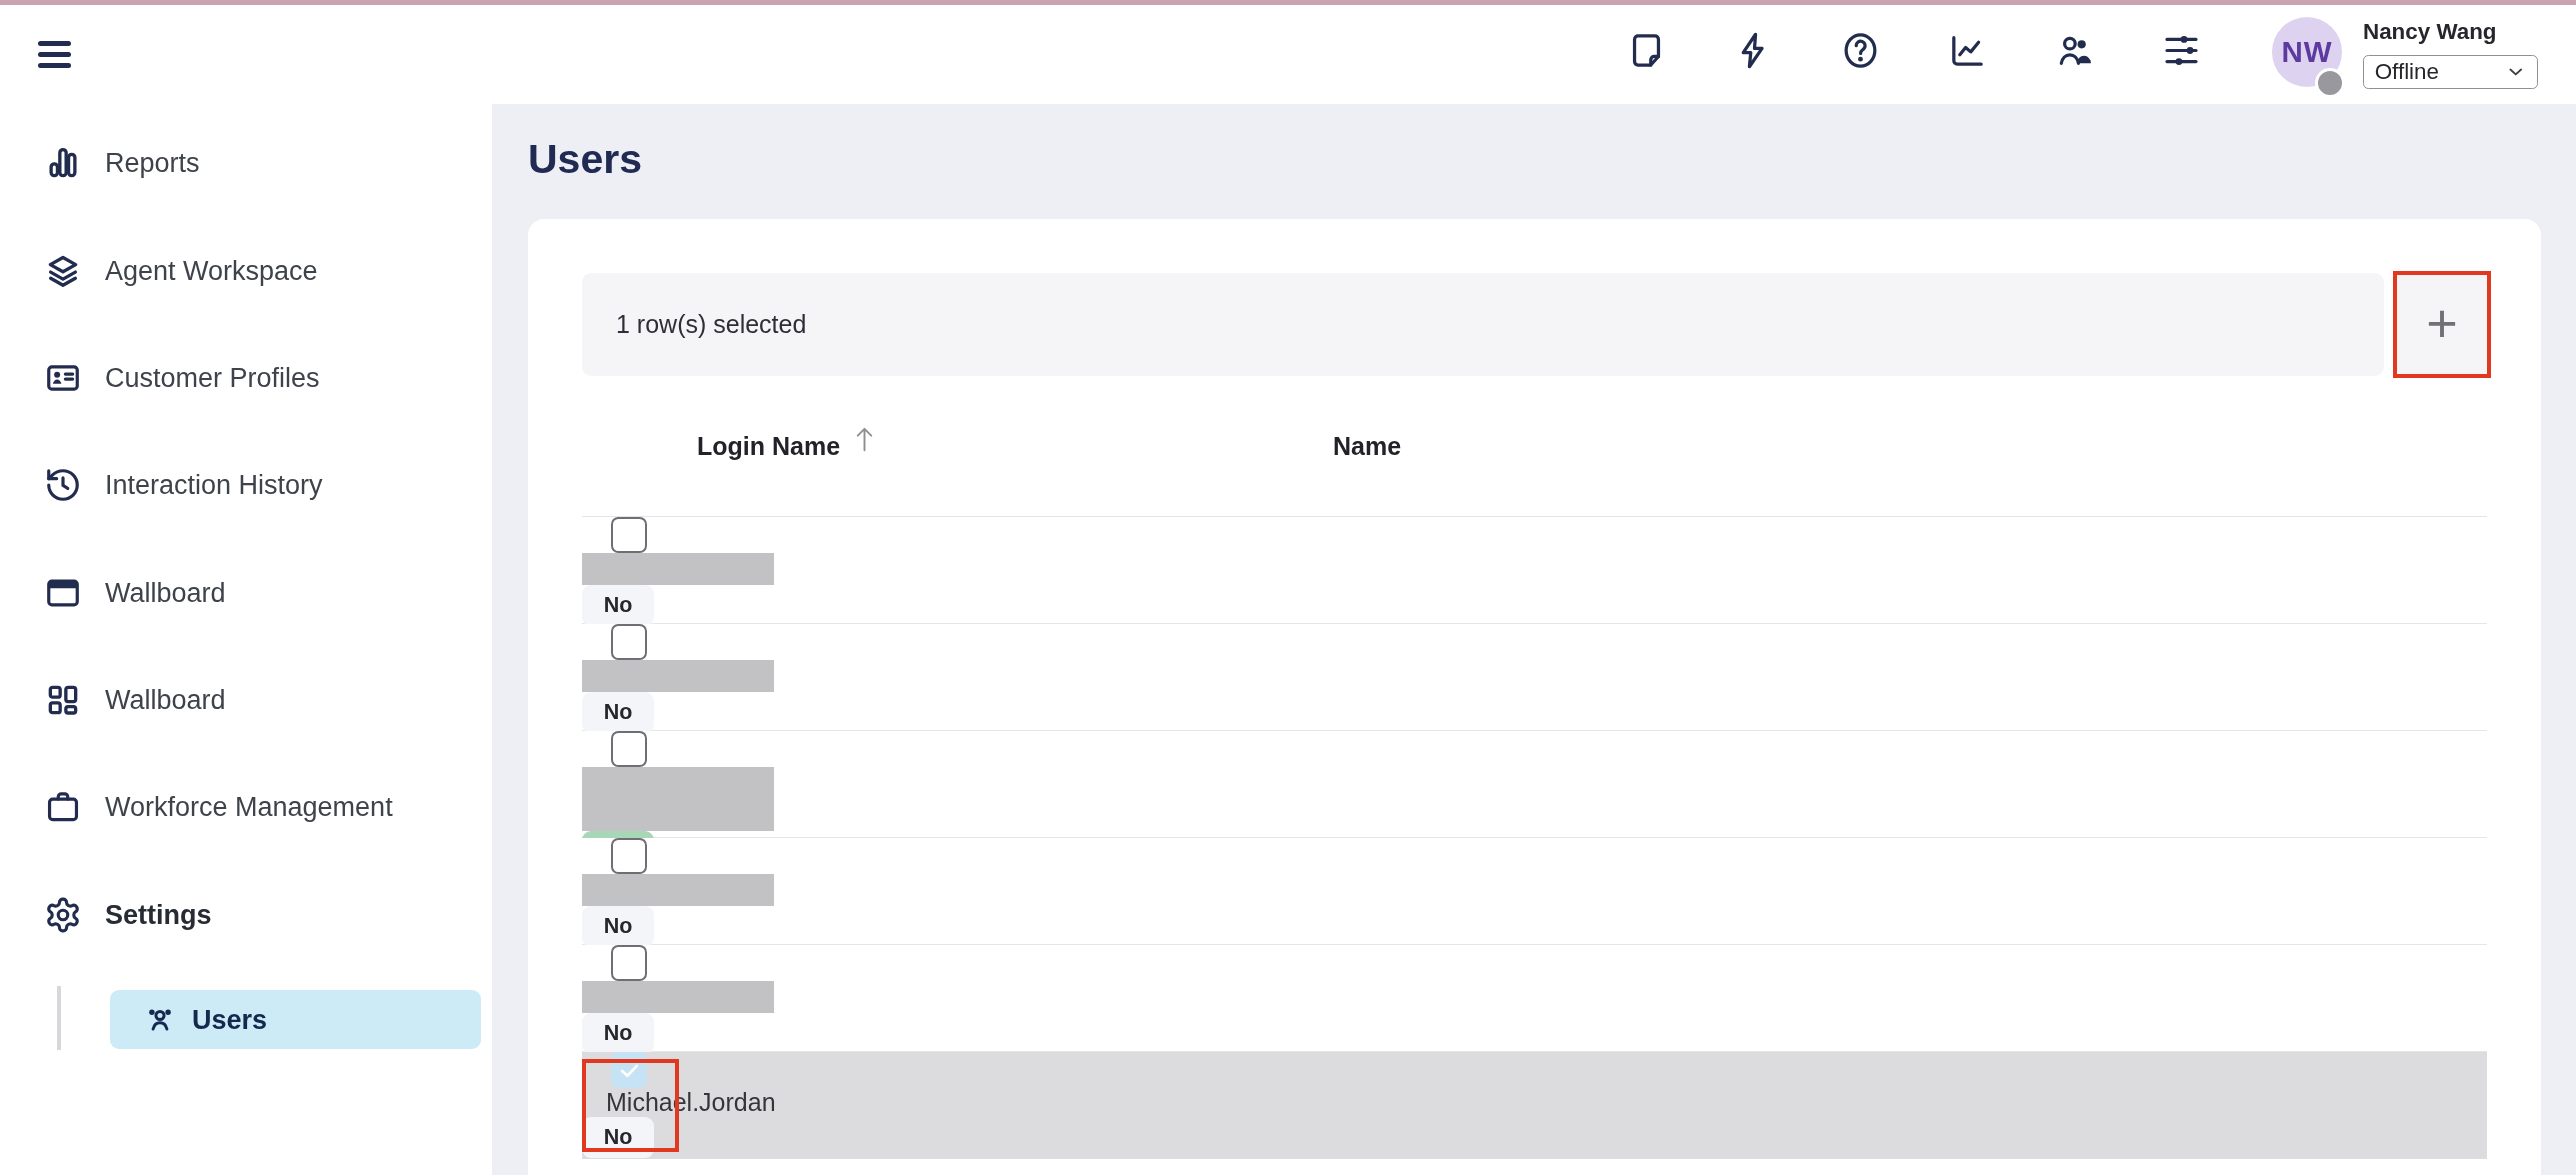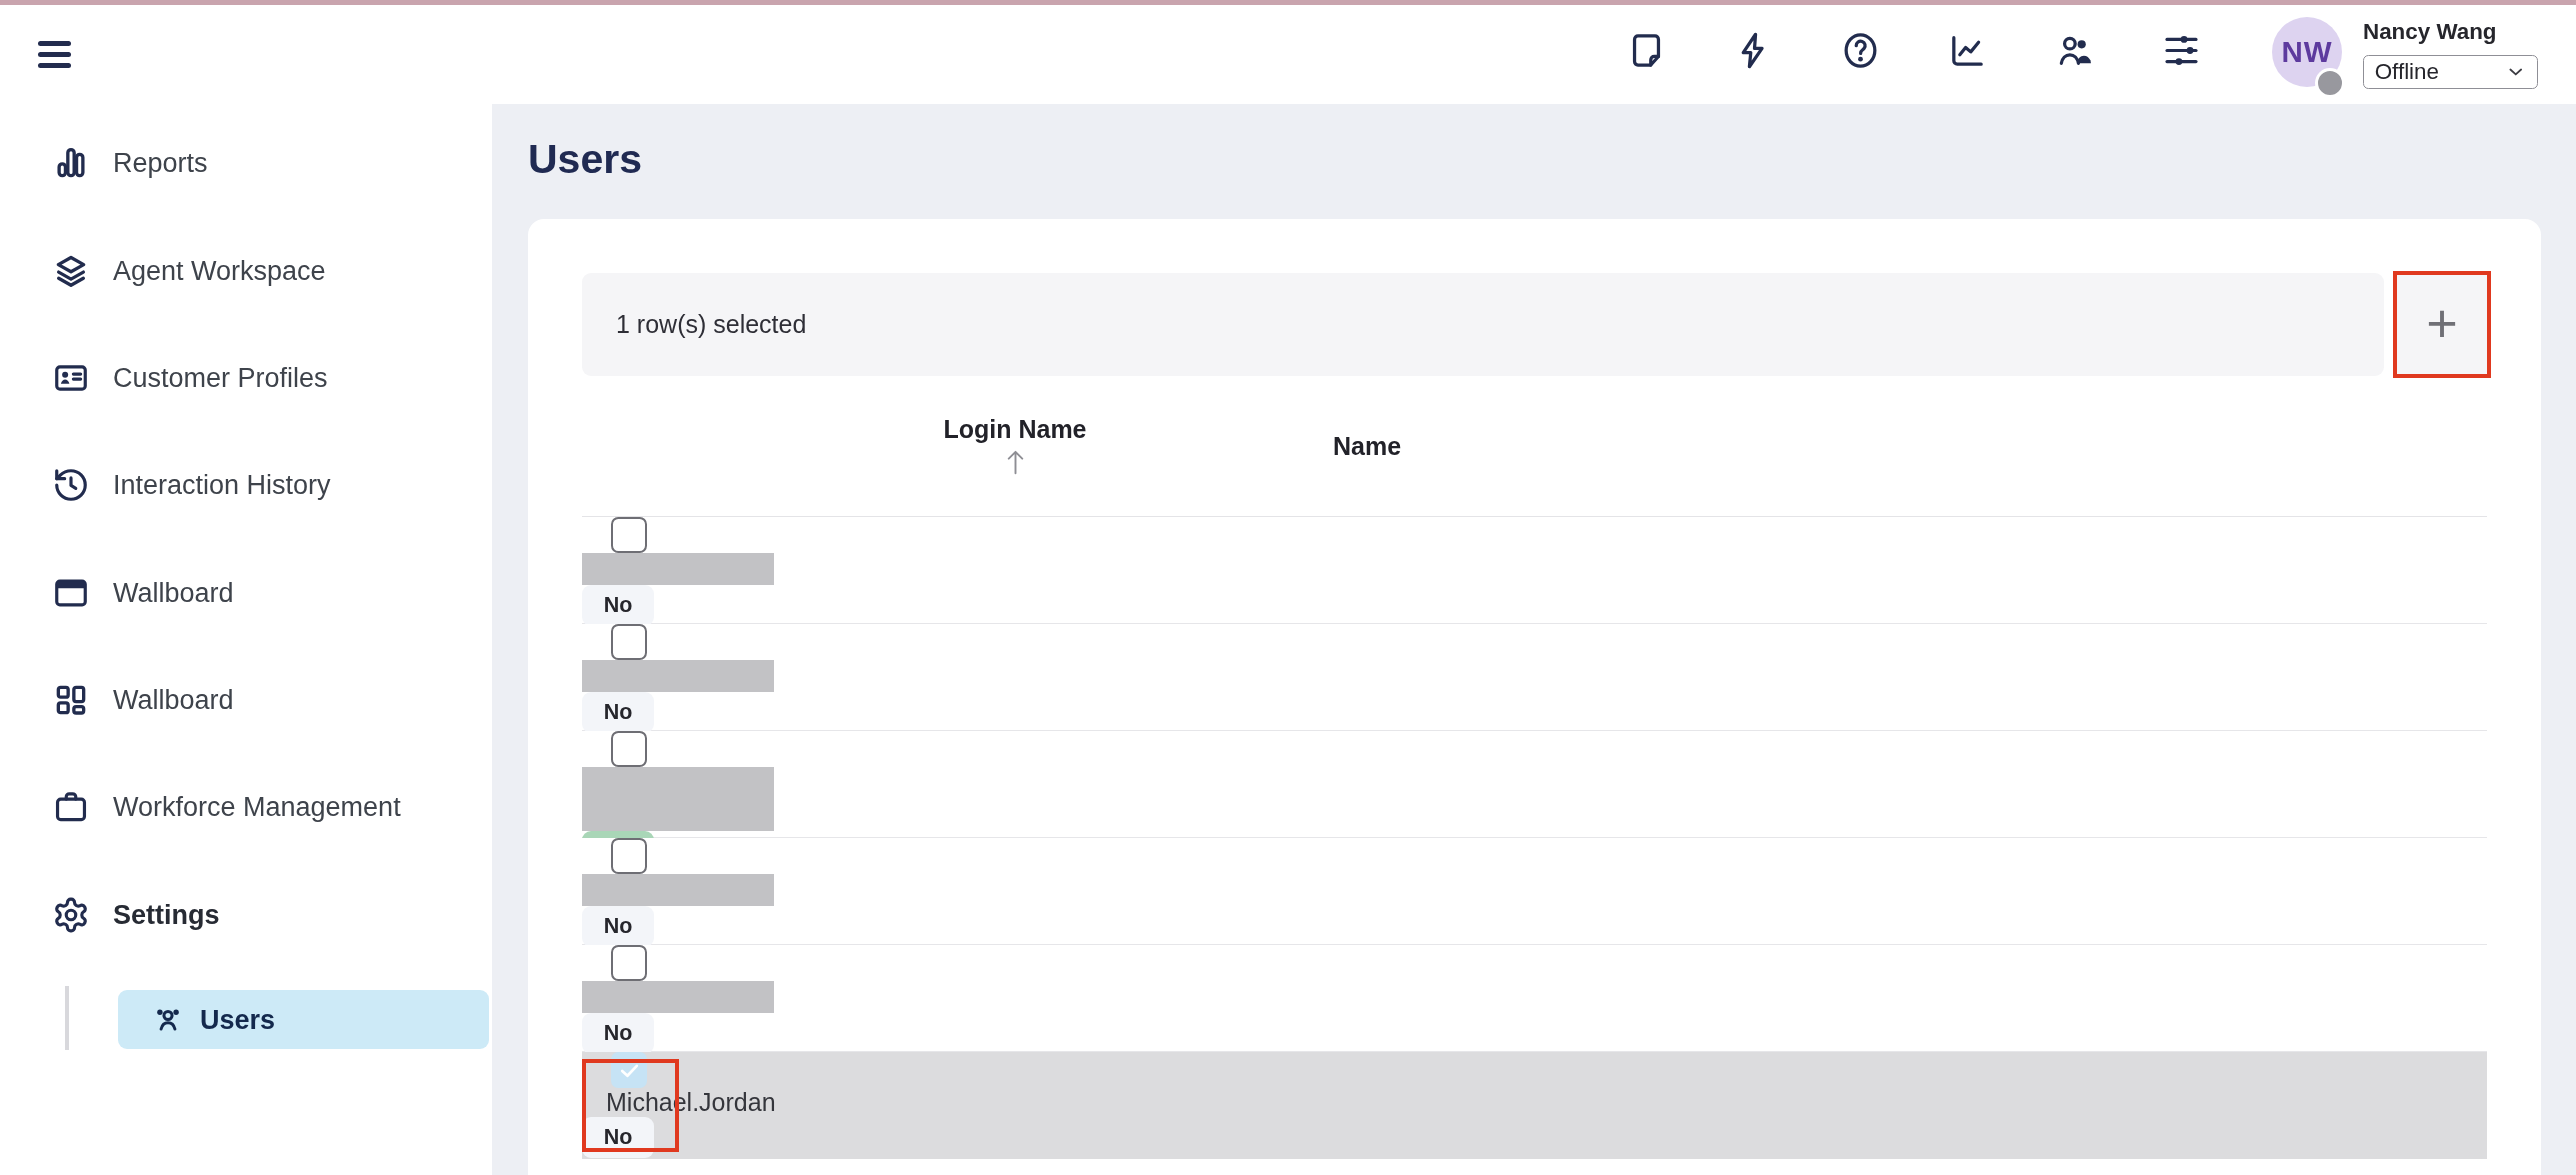--- a/index.html
+++ b/index.html
@@ -26,21 +26,21 @@
             display: flex; align-items: center; justify-content: center; letter-spacing: 0.9px; cursor: pointer; }
   .status-dot { position: absolute; left: 2315px; top: 63px; width: 30px; height: 30px; border-radius: 50%;
                 background: #98989e; border: 3.6px solid #ffffff; }
   .user-name { position: absolute; left: 2363px; top: 14.3px; font-size: 22.4px; font-weight: bold; color: #26262c; }
   .status-select { position: absolute; left: 2363px; top: 50px; width: 175px; height: 34px;
                    border: 1.8px solid #8f8f96; border-radius: 5.4px; background: #ffffff;
                    display: flex; align-items: center; padding: 0 10.7px; font-size: 22.4px; color: #26262c; cursor: pointer; }
   .status-select .chev { margin-left: auto; }
 
   
-  .sidebar { position: absolute; left: 16px; top: 104px; width: 492px; height: 1072px; background: #ffffff; }
+  .sidebar { position: absolute; left: 8px; top: 104px; width: 492px; height: 1072px; background: #ffffff; }
   .side-item { position: absolute; left: 0; width: 492px; height: 57px; cursor: pointer; }
   .side-item .ic { position: absolute; left: 36px; top: 50%; transform: translateY(-50%);
                    width: 38px; height: 38px; color: #222c4e; }
   .side-item .ic svg { width: 38px; height: 38px; }
   .side-item .lbl { position: absolute; left: 97px; top: 50%; transform: translateY(-50%);
                     font-size: 27px; color: #3e434b; white-space: nowrap; }
   .side-item.bold .lbl { font-weight: bold; color: #272b34; }
   .sub-line { position: absolute; left: 49px; top: 882px; width: 3.6px; height: 64px; background: #d8d8dc; }
   .sub-users { position: absolute; left: 102px; top: 886px; width: 371px; height: 59px;
                background: #cdeaf7; border-radius: 9px; cursor: pointer; }
@@ -62,21 +62,21 @@
   .sel-text { margin-left: 34px; font-size: 25px; color: #2e2e36; }
   .add-wrap { position: absolute; left: 1865px; top: 52px; width: 98px; height: 107px;
               border: 4.5px solid #e0391f; background: #f5f5f7; display: flex;
               align-items: center; justify-content: center; cursor: pointer; }
   .add-plus { font-size: 54px; font-weight: 400; color: #707076; line-height: 1; margin-top: -3.6px; }
 
   .thead { position: absolute; left: 54px; top: 157px; width: 1905px; height: 141px;
            display: flex; align-items: center; font-size: 25px; font-weight: bold; color: #222229;
            border-bottom: 1.8px solid #e4e4e7; }
   .col-cb { width: 91px; }
-  .col-login { width: 660px; padding-left: 24px; display: flex; align-items: center; gap: 10.7px; cursor: pointer; flex-direction: column; }
+  .col-login { width: 660px; padding-left: 24px; display: flex; align-items: flex-start; gap: 10.7px; cursor: pointer; }
   .col-name { width: 561px; cursor: pointer; }
   .col-neon { flex: 1; cursor: pointer; }
   .sort-arrow { width: 27px; height: 30px; color: #8e8e94; margin-top: -7.2px; }
   .sort-arrow svg { width: 27px; height: 30px; }
 
   .tbody { position: absolute; left: 54px; top: 298px; width: 1905px; }
   .trow { position: relative; display: flex; align-items: flex-start; height: 107px;
           border-bottom: 1.8px solid #e6e6e9; background: #ffffff; cursor: pointer; flex-direction: column; }
   .trow.selected { background: #dcdcde; border-bottom-color: transparent; }
   .c-cb { position: relative; width: 91px; height: 100%; display: flex; align-items: center; }

